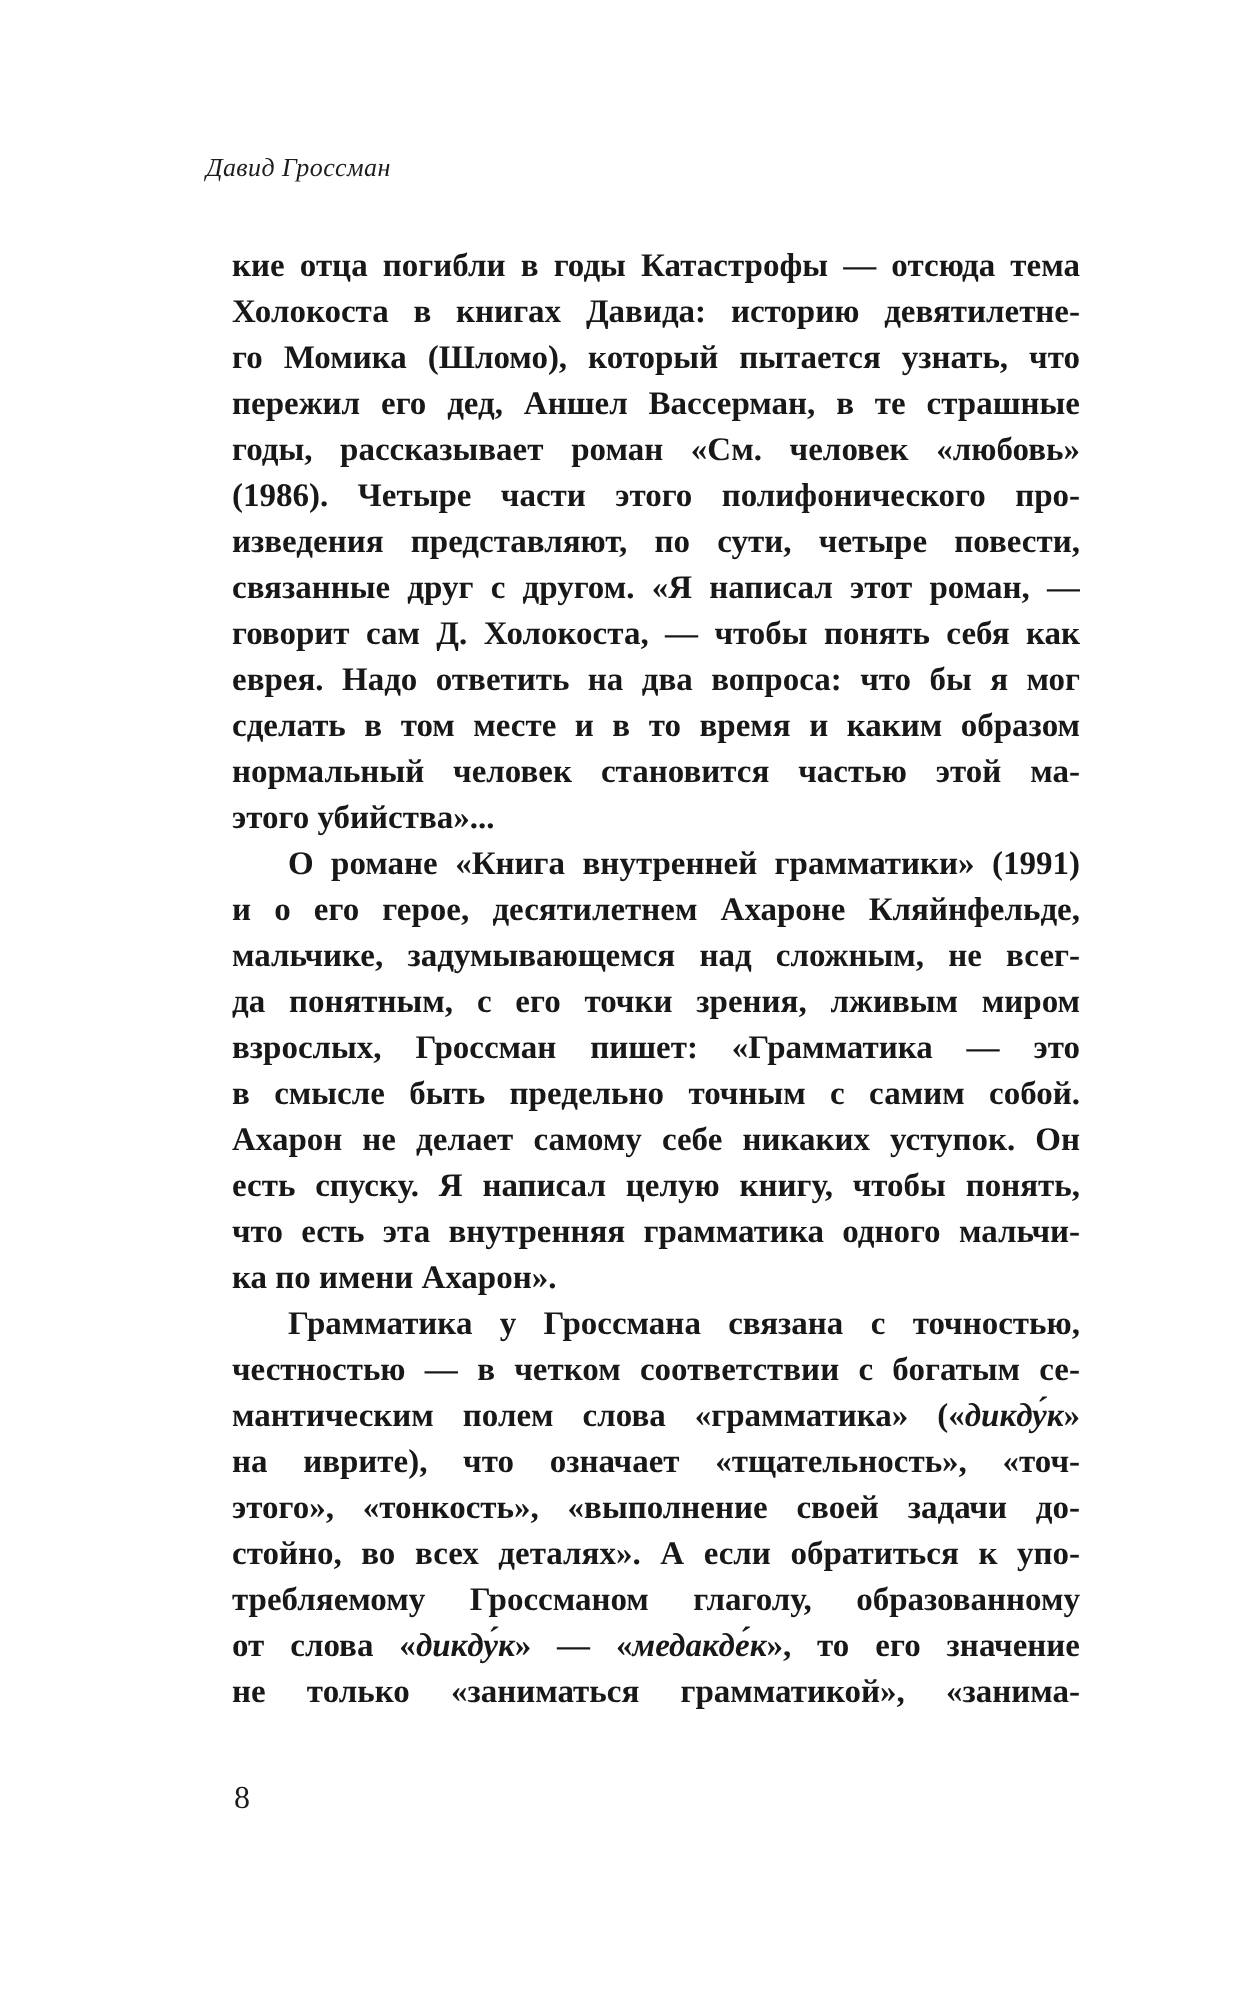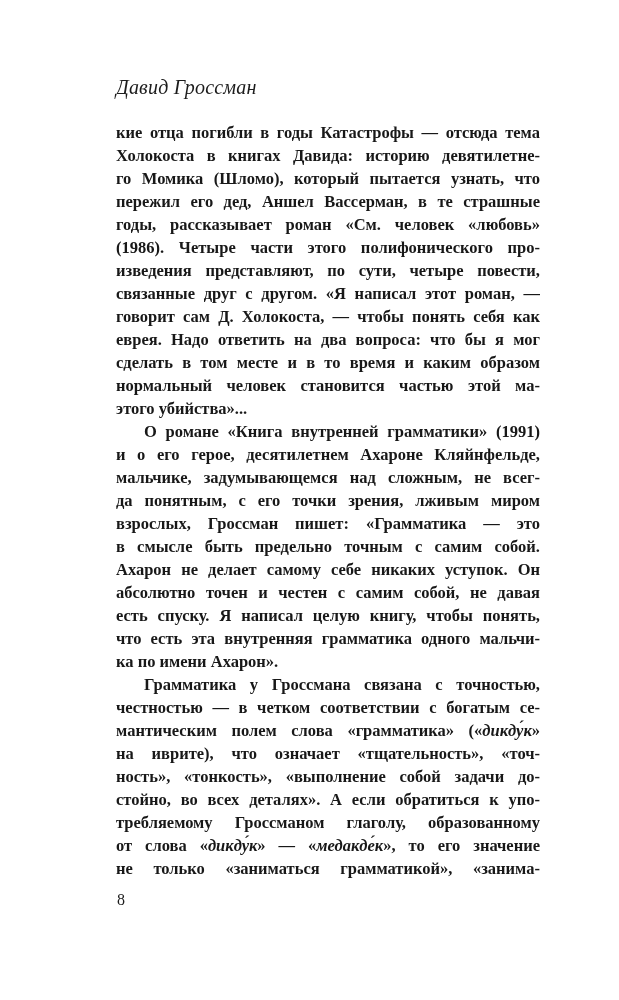--- a/index.html
+++ b/index.html
@@ -11,23 +11,23 @@
     position: relative;
     width: 619px;
     height: 1000px;
     background: #ffffff;
     overflow: hidden;
     font-family: "Liberation Serif", "DejaVu Serif", serif;
     color: #181818;
   }
   .running-header {
     position: absolute;
-    left: 116px;
+    left: 103px;
     top: 76px;
-    font-size: 20px;
+    font-size: 13px;
     font-style: italic;
     letter-spacing: 0.2px;
     color: #1c1c1c;
   }
   .text-block {
     position: absolute;
     left: 116px;
     top: 121px;
     width: 424px;
     font-size: 16.5px;
@@ -86,31 +86,30 @@
         <div class="line para-end"><span>этого убийства»...</span></div>
       </div>
       <div class="paragraph">
         <div class="line indent"><span>О романе «Книга внутренней грамматики» (1991)</span></div>
         <div class="line"><span>и о его герое, десятилетнем Ахароне Кляйнфельде,</span></div>
         <div class="line"><span>мальчике, задумывающемся над сложным, не всег-</span></div>
         <div class="line"><span>да понятным, с его точки зрения, лживым миром</span></div>
         <div class="line"><span>взрослых, Гроссман пишет: «Грамматика — это</span></div>
         <div class="line"><span>в смысле быть предельно точным с самим собой.</span></div>
         <div class="line"><span>Ахарон не делает самому себе никаких уступок. Он</span></div>
-        <div class="line"><span>абсолютно точен и честен с самим собой, не давая</span></div>
         <div class="line"><span>есть спуску. Я написал целую книгу, чтобы понять,</span></div>
         <div class="line"><span>что есть эта внутренняя грамматика одного мальчи-</span></div>
         <div class="line para-end"><span>ка по имени Ахарон».</span></div>
       </div>
       <div class="paragraph">
         <div class="line indent"><span>Грамматика у Гроссмана связана с точностью,</span></div>
         <div class="line"><span>честностью — в четком соответствии с богатым се-</span></div>
         <div class="line"><span>мантическим полем слова «грамматика» («</span><span class="italic">дикду́к</span><span>»</span></div>
         <div class="line"><span>на иврите), что означает «тщательность», «точ-</span></div>
-        <div class="line"><span>ность», «тонкость», «выполнение собой задачи до-</span></div>
+        <div class="line"><span>этого», «тонкость», «выполнение своей задачи до-</span></div>
         <div class="line"><span>стойно, во всех деталях». А если обратиться к упо-</span></div>
         <div class="line"><span>требляемому Гроссманом глаголу, образованному</span></div>
         <div class="line"><span>от слова «</span><span class="italic">дикду́к</span><span>» — «</span><span class="italic">медакде́к</span><span>», то его значение</span></div>
         <div class="line"><span>не только «заниматься грамматикой», «занима-</span></div>
       </div>
     </div>
 
   <div class="page-number">8</div>
 </div>
 

